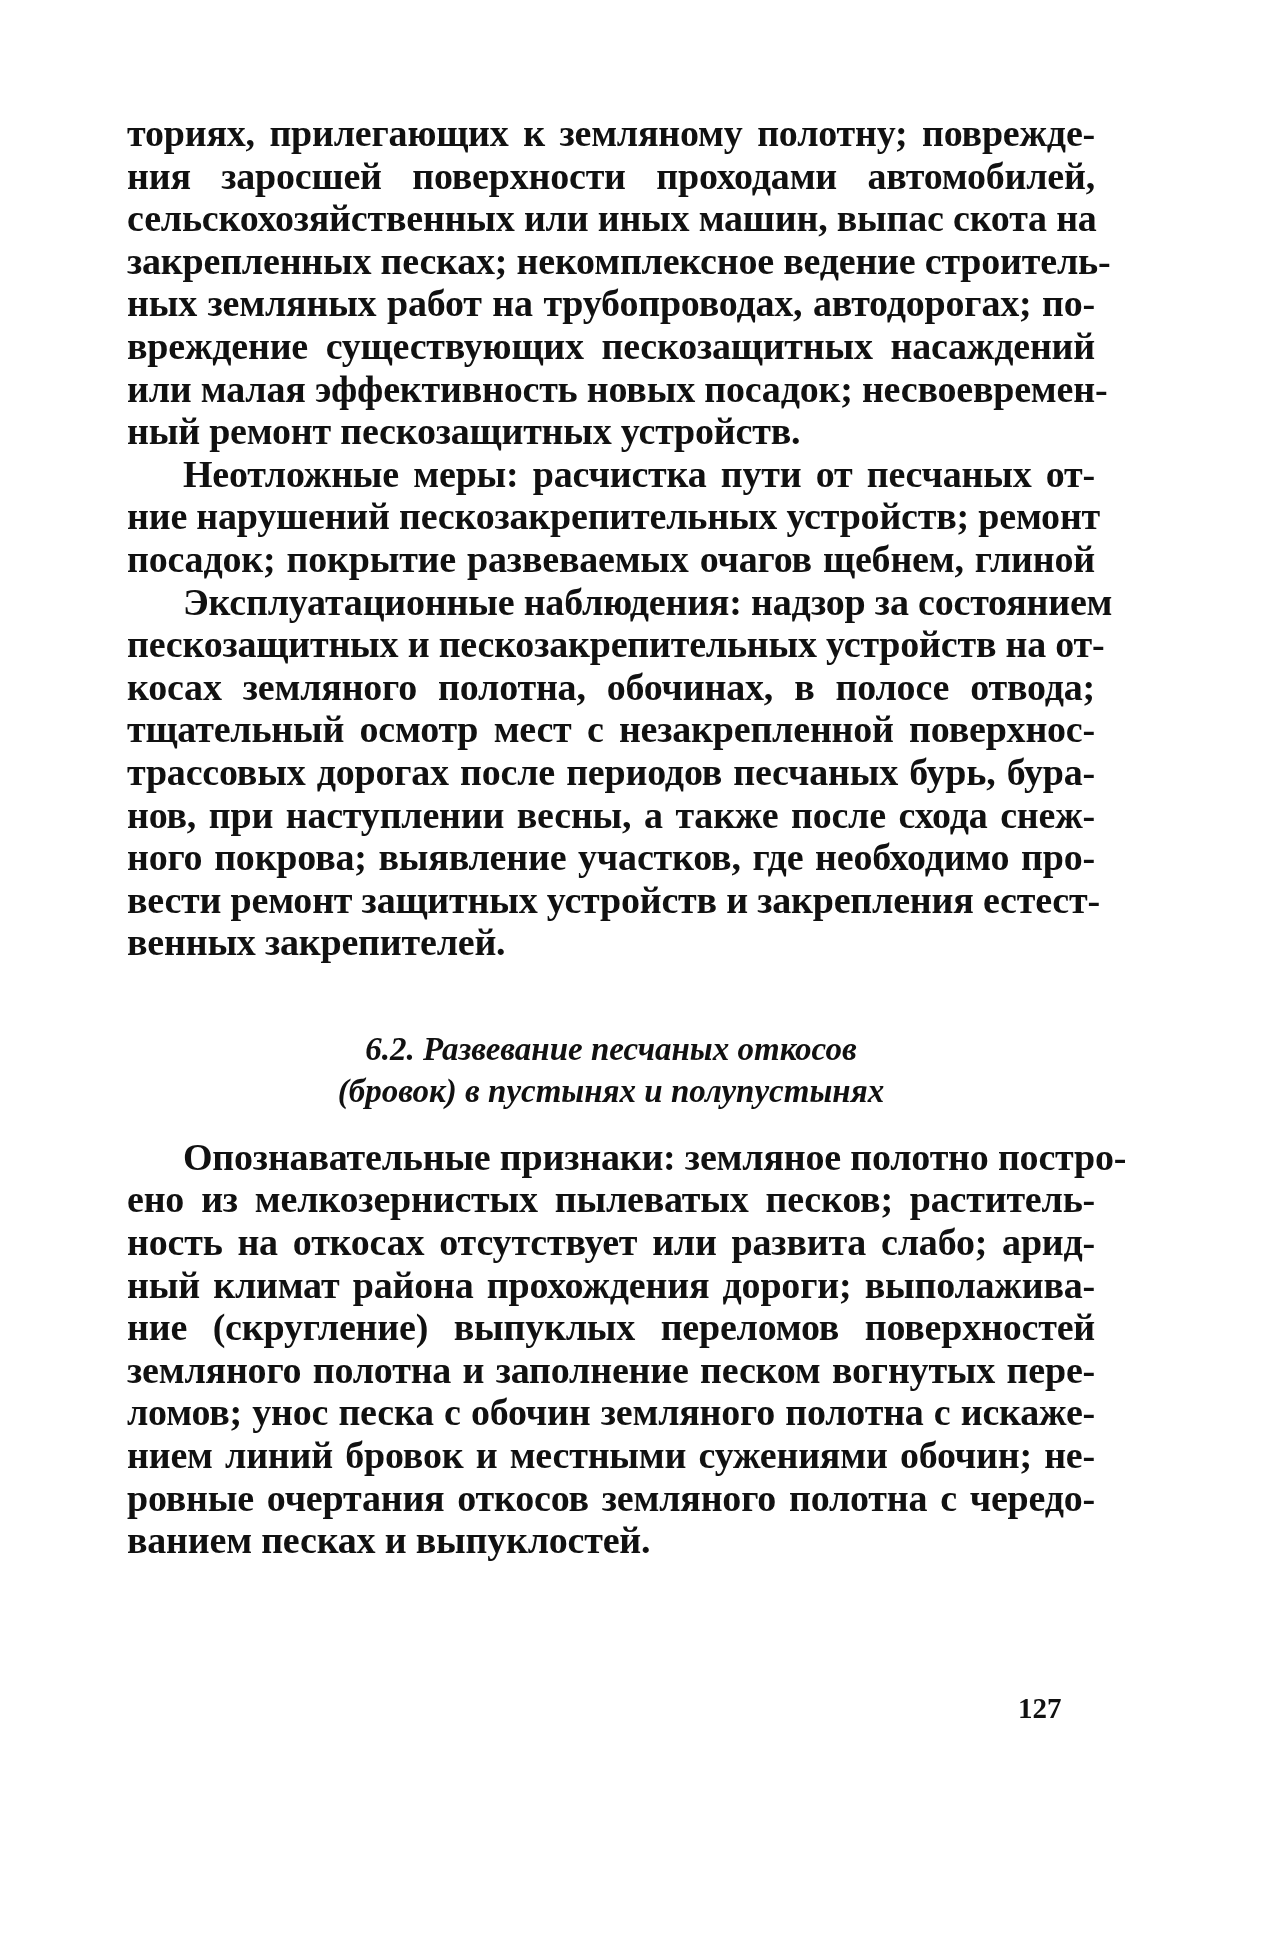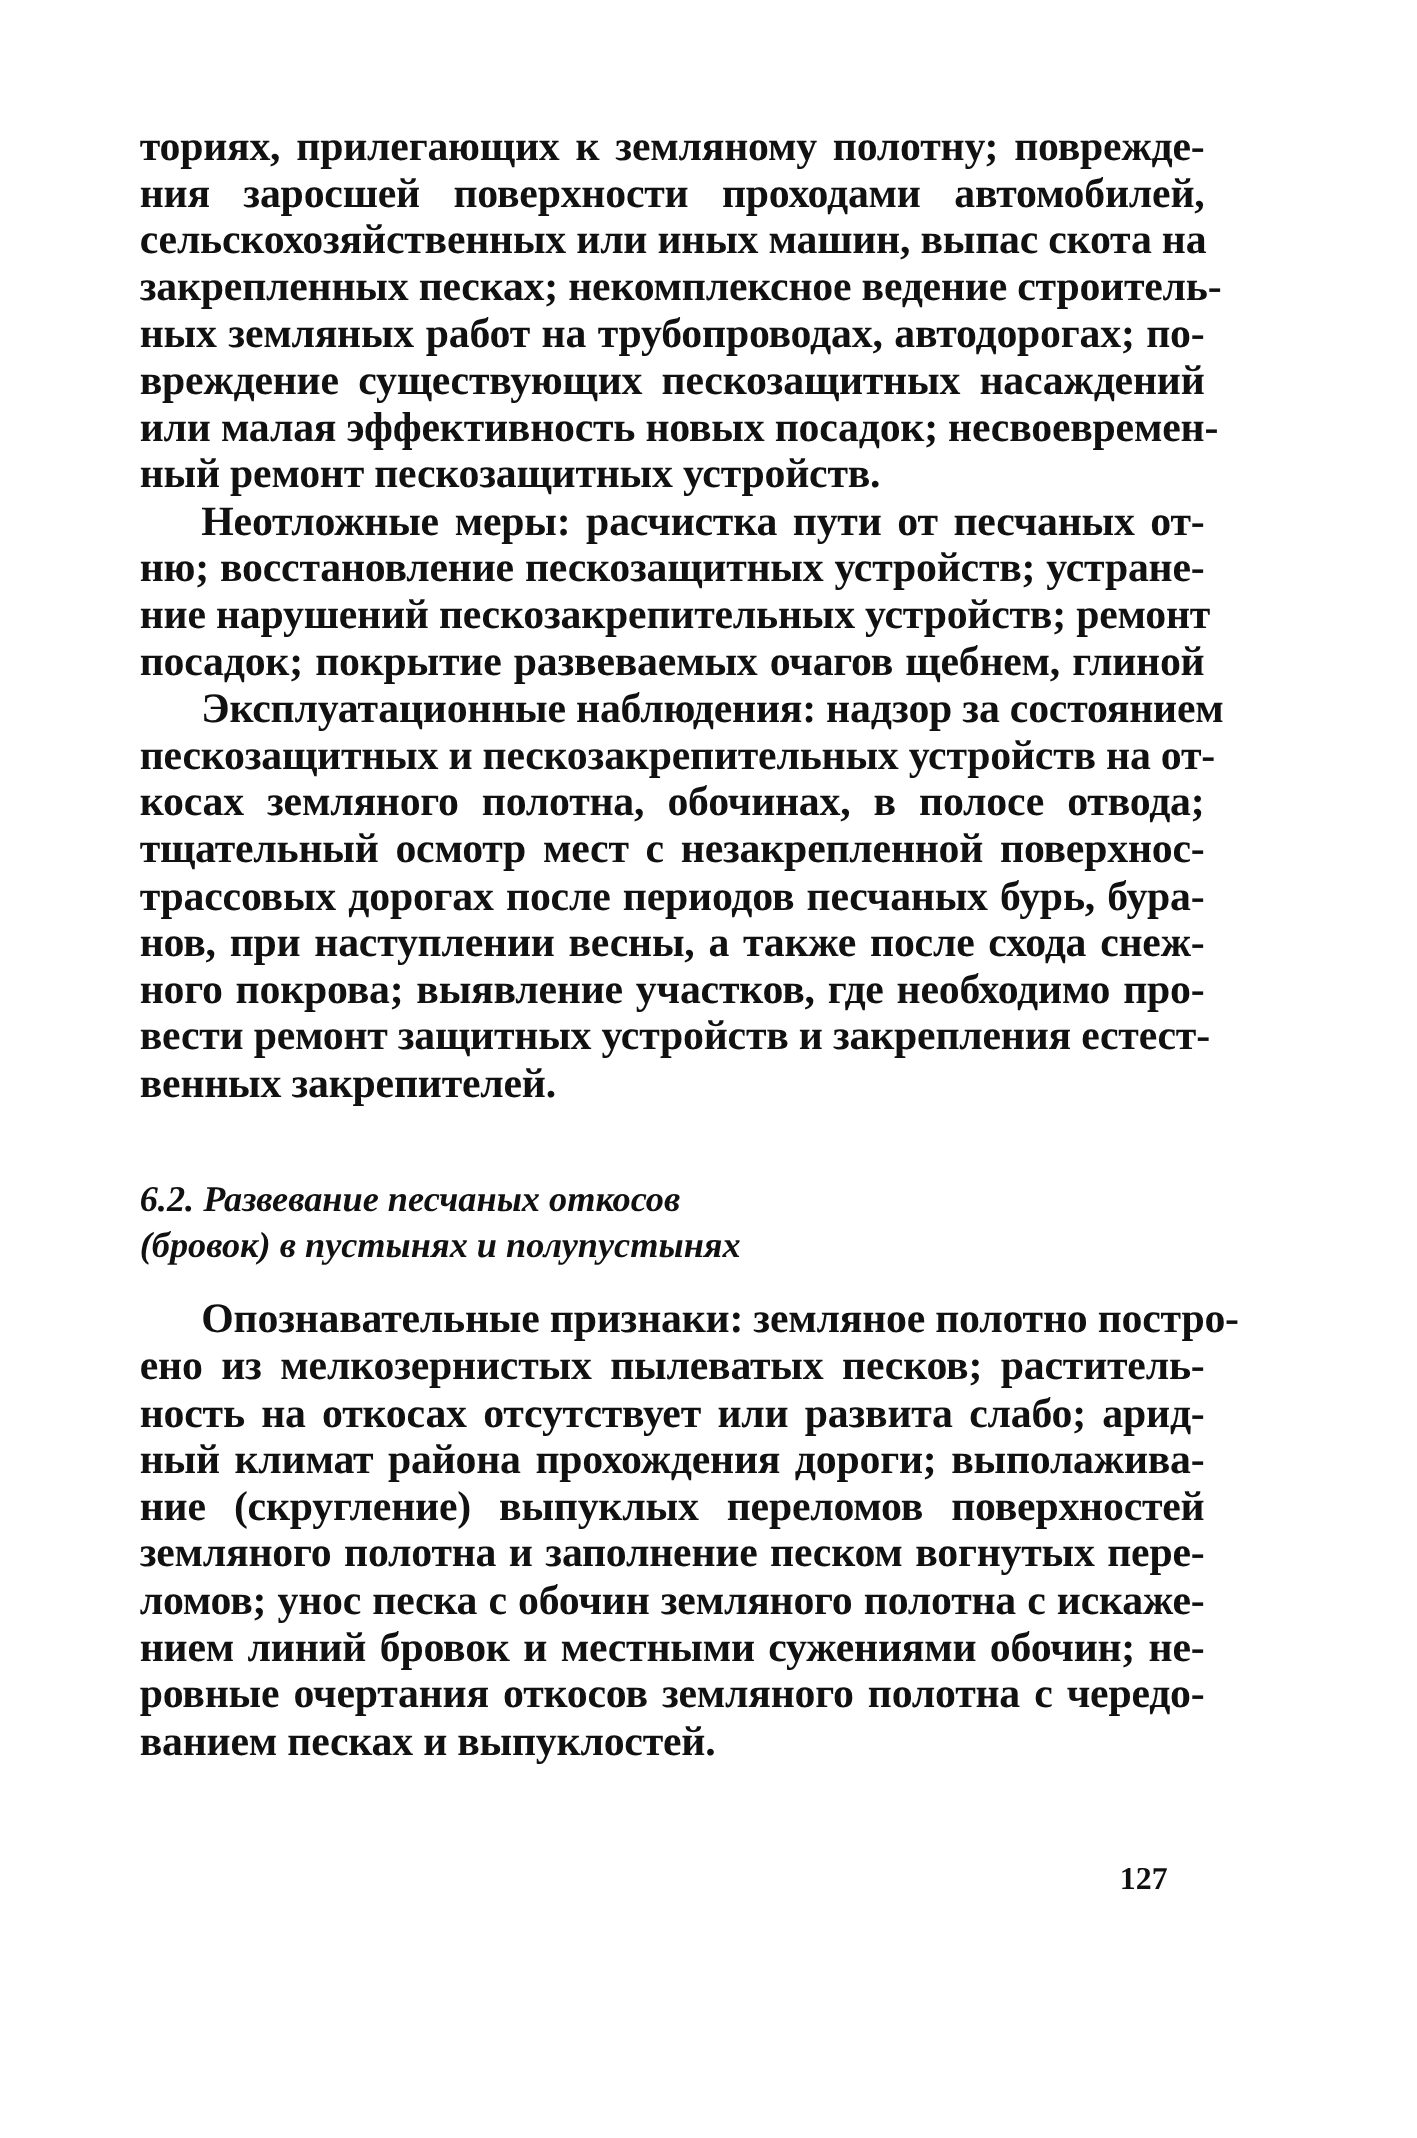--- a/index.html
+++ b/index.html
@@ -36,20 +36,21 @@
     text-align-last: left;
   }
   .line.indent {
     padding-left: 56px;
   }
   .em {
   }
   .heading {
     margin-top: 64px;
     margin-bottom: 24px;
+    text-align: center;
   }
   .heading .hline {
     display: block;
     font-size: 33px;
     font-weight: bold;
     font-style: italic;
     line-height: 42px;
     height: 42px;
   }
   .page-number {
@@ -75,21 +76,20 @@
     <span class="line">сельскохозяйственных или иных машин, выпас скота на</span>
     <span class="line">закрепленных песках; некомплексное ведение строитель-</span>
     <span class="line">ных земляных работ на трубопроводах, автодорогах; по-</span>
     <span class="line">вреждение существующих пескозащитных насаждений</span>
     <span class="line">или малая эффективность новых посадок; несвоевремен-</span>
     <span class="line last">ный ремонт пескозащитных устройств.</span>
   </div>
 
   <div class="para">
     <span class="line indent"><span class="em">Неотложные меры</span><span>: расчистка пути от песчаных от-</span></span>
-    <span class="line">ню; восстановление пескозащитных устройств; устране-</span>
     <span class="line">ние нарушений пескозакрепительных устройств; ремонт</span>
     <span class="line">посадок; покрытие развеваемых очагов щебнем, глиной</span>
   </div>
 
   <div class="para">
     <span class="line indent"><span class="em">Эксплуатационные наблюдения</span><span>: надзор за состоянием</span></span>
     <span class="line">пескозащитных и пескозакрепительных устройств на от-</span>
     <span class="line">косах земляного полотна, обочинах, в полосе отвода;</span>
     <span class="line">тщательный осмотр мест с незакрепленной поверхнос-</span>
     <span class="line">трассовых дорогах после периодов песчаных бурь, бура-</span>

